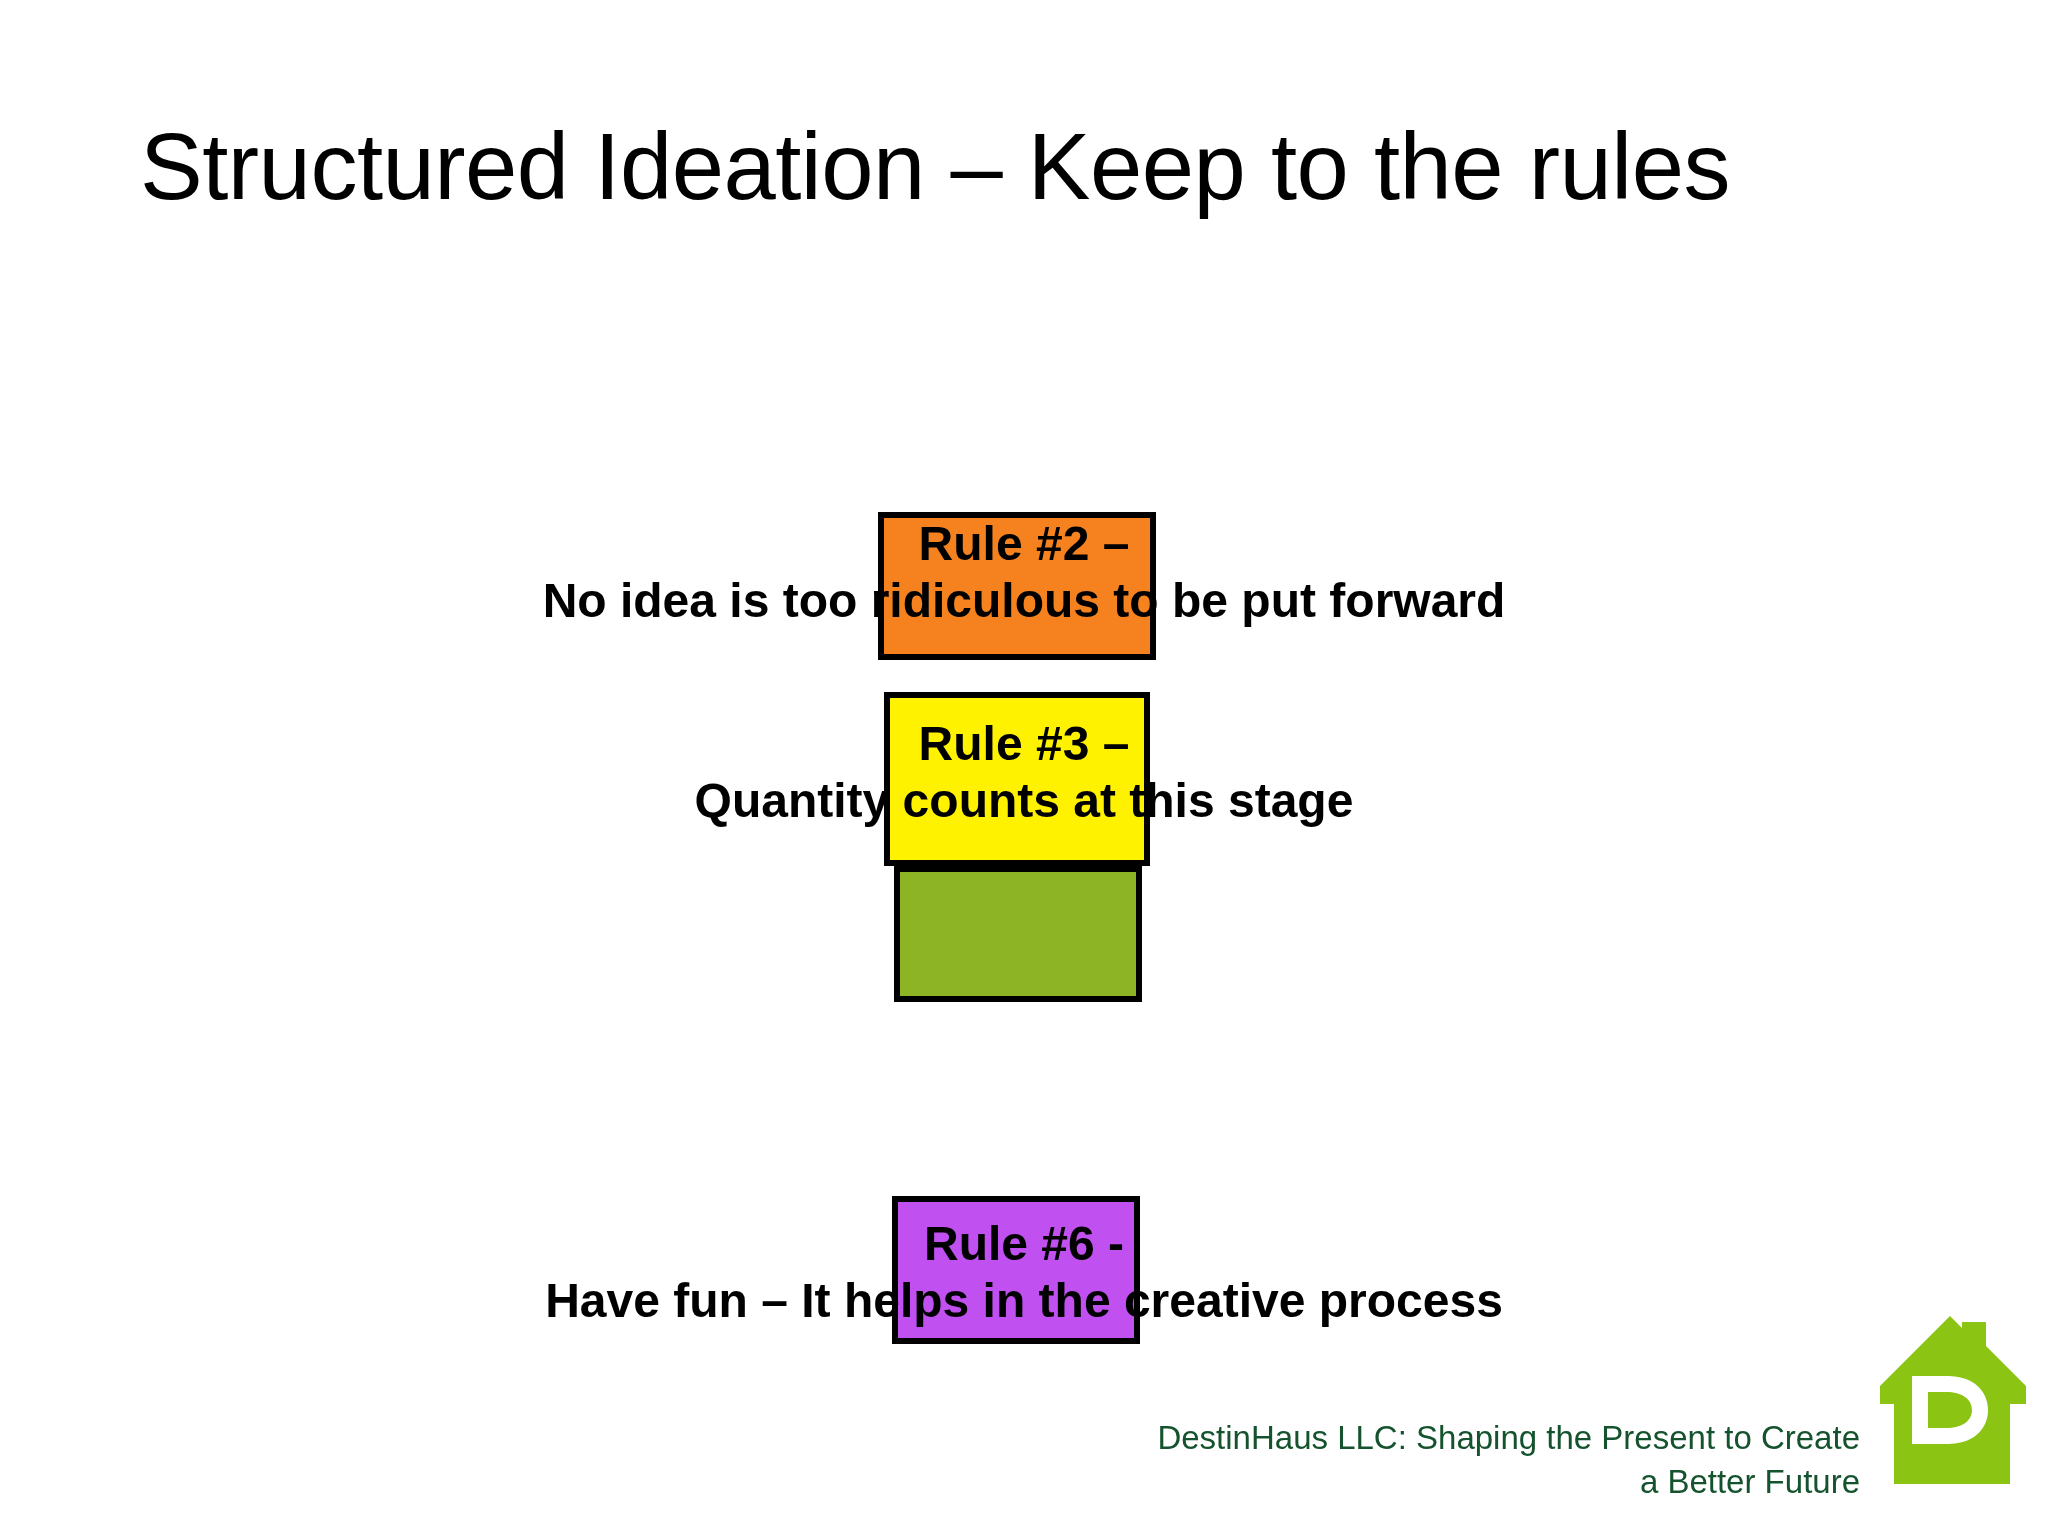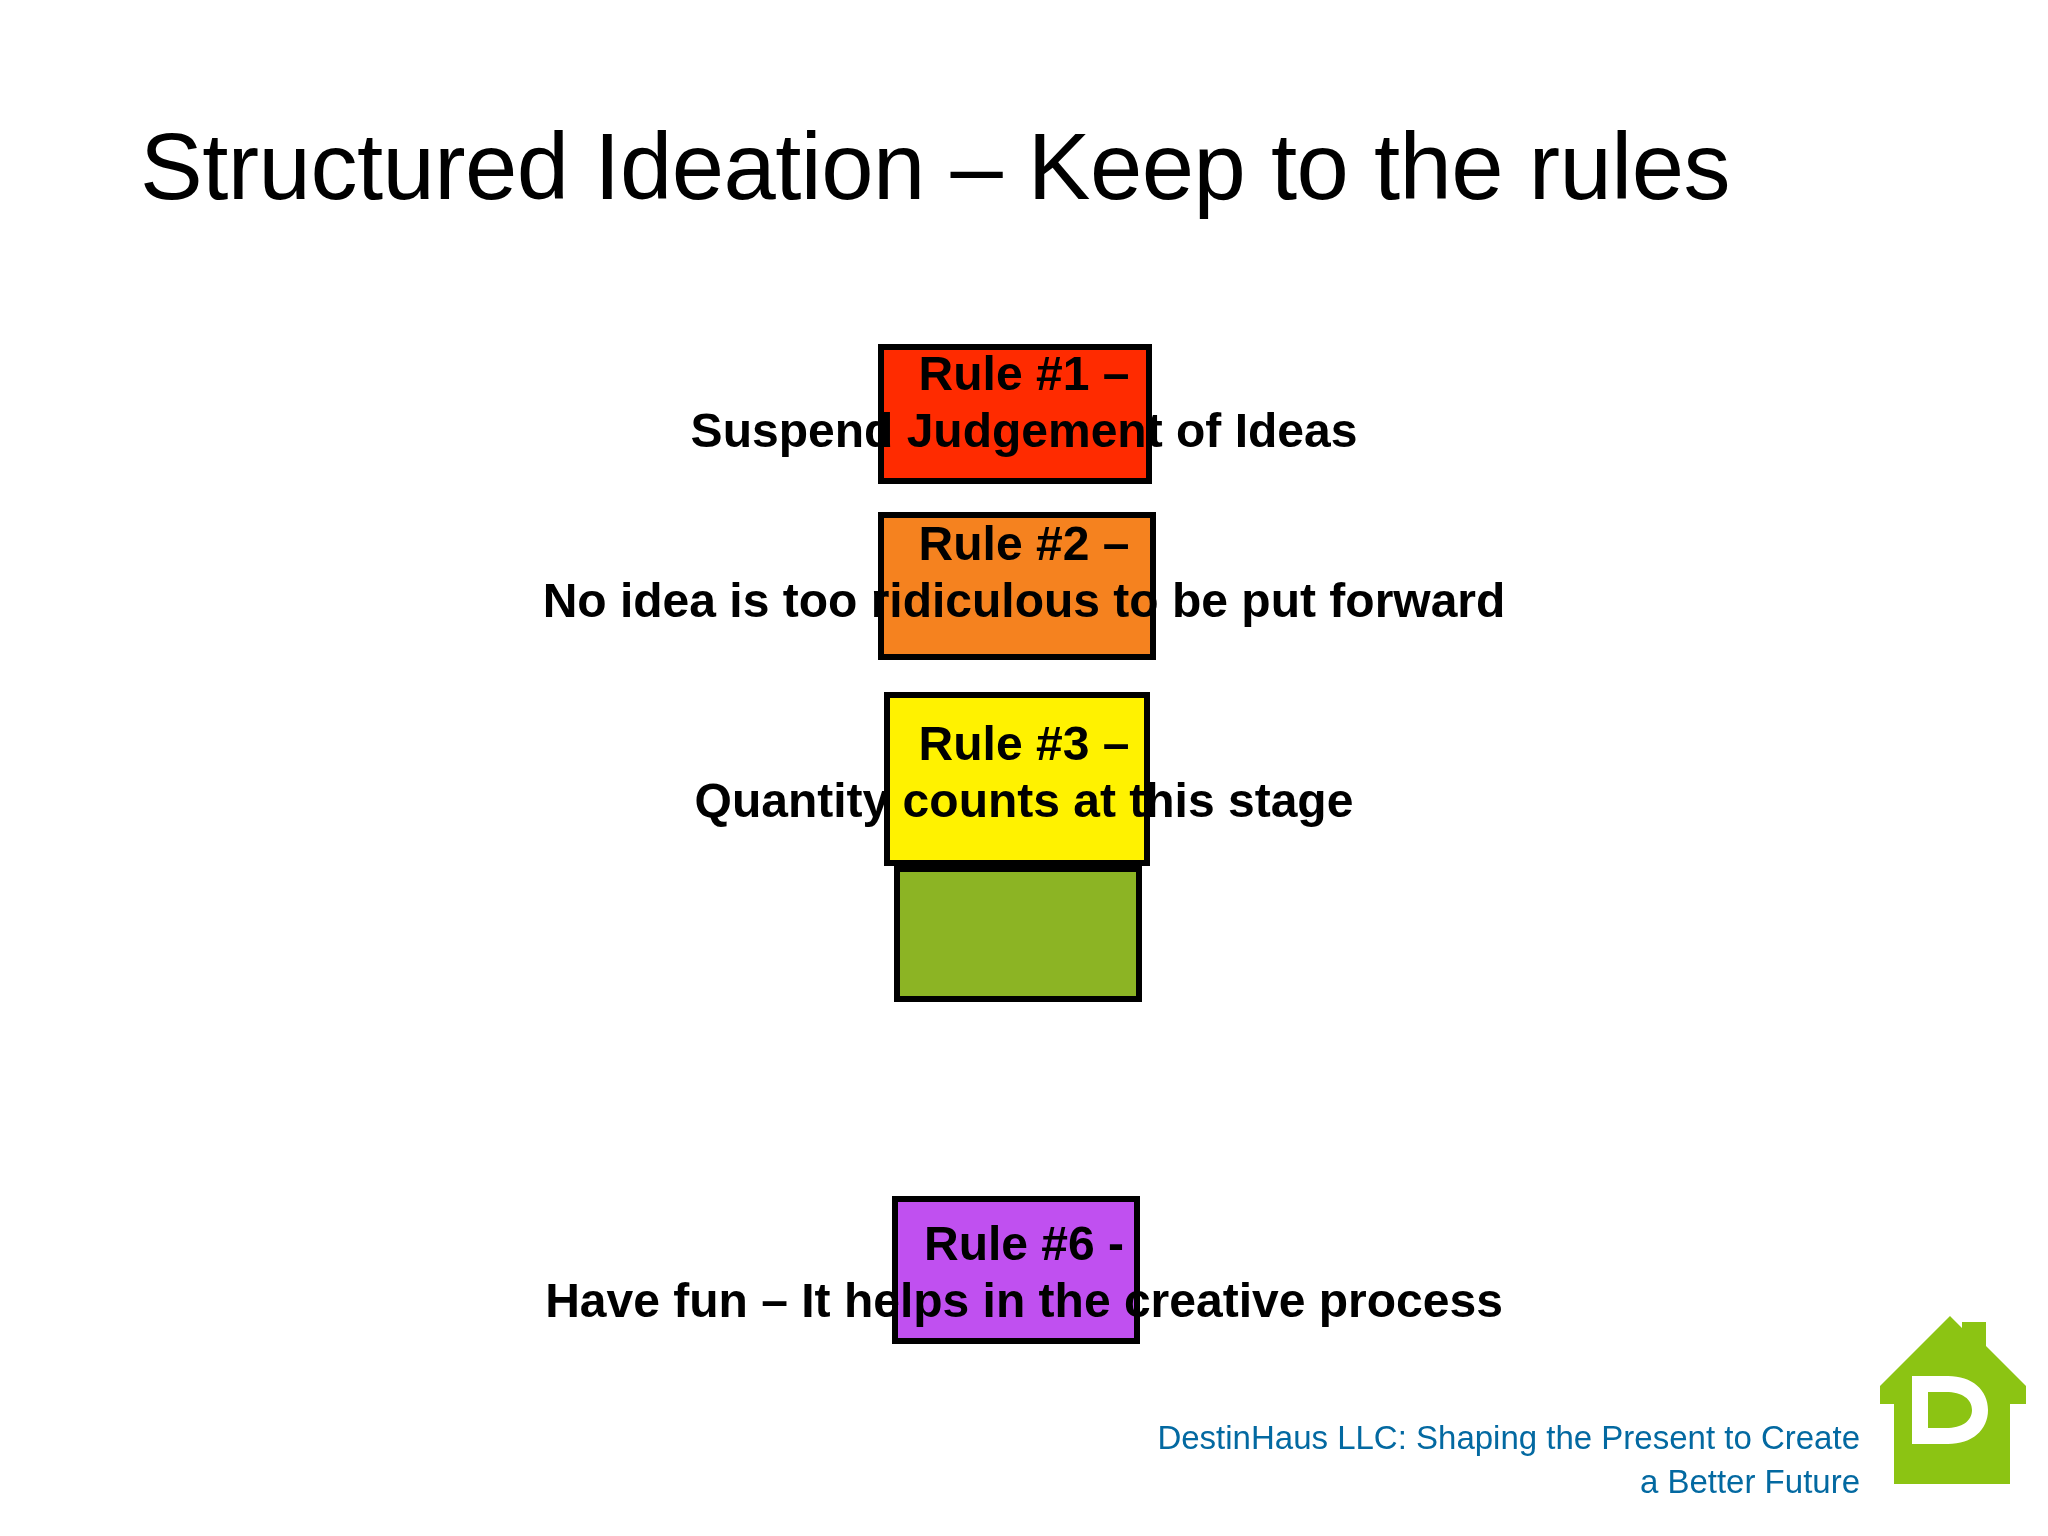--- a/index.html
+++ b/index.html
@@ -112,25 +112,20 @@
     height: 190px;
   }
 </style>
 </head>
 <body>
 
 <div id="slide">
 
   <div id="slide-title">Structured Ideation – Keep to the rules</div>
 
-  <div class="rule-row" id="row-1">
-    <div class="rule-box" style="--c: #FF2B00; background: rgb(255, 43, 0);"></div>
-    <div class="rule-text">Rule #1 –
-Suspend Judgement of Ideas</div>
-  </div>
 
   <div class="rule-row" id="row-2">
     <div class="rule-box" style="--c: #F5821F; background: rgb(245, 130, 31);"></div>
     <div class="rule-text">Rule #2 –
 No idea is too ridiculous to be put forward</div>
   </div>
 
   <div class="rule-row" id="row-3">
     <div class="rule-box" style="--c: #FFF200; background: rgb(255, 242, 0);"></div>
     <div class="rule-text">Rule #3 –
@@ -141,21 +136,21 @@
     <div class="rule-box" style="--c: #8CB424; background: rgb(140, 180, 36);"></div>
   </div>
 
 
   <div class="rule-row" id="row-6">
     <div class="rule-box" style="--c: #C050F0; background: rgb(192, 80, 240);"></div>
     <div class="rule-text">Rule #6 -
 Have fun – It helps in the creative process</div>
   </div>
 
-  <div id="footer-text" style="color: #0369a1;">DestinHaus LLC: Shaping the Present to Create
+  <div id="footer-text" style="color: #14532d;">DestinHaus LLC: Shaping the Present to Create
 a Better Future</div>
 
   <div id="logo">
     <svg viewBox="0 0 172 190" width="172" height="190">
       <path d="M74 4 L4 74 L4 92 L18 92 L18 172 L134 172 L134 92 L150 92 L150 74 L110 34 L110 10 L86 10 L86 16 Z" fill="#8CC413"></path>
       <path d="M36 64 L36 132 L72 132 C96 132 112 118 112 98 C112 78 96 64 72 64 Z
                M52 80 L70 80 C86 80 96 87 96 98 C96 109 86 116 70 116 L52 116 Z" fill="#FFFFFF" fill-rule="evenodd"></path>
     </svg>
   </div>
 

